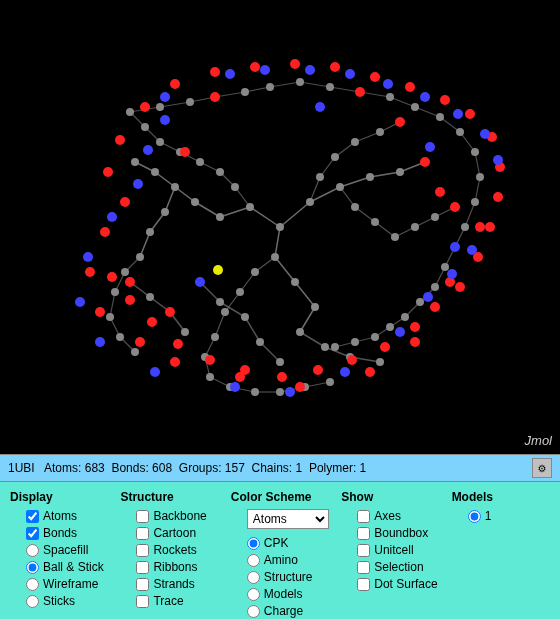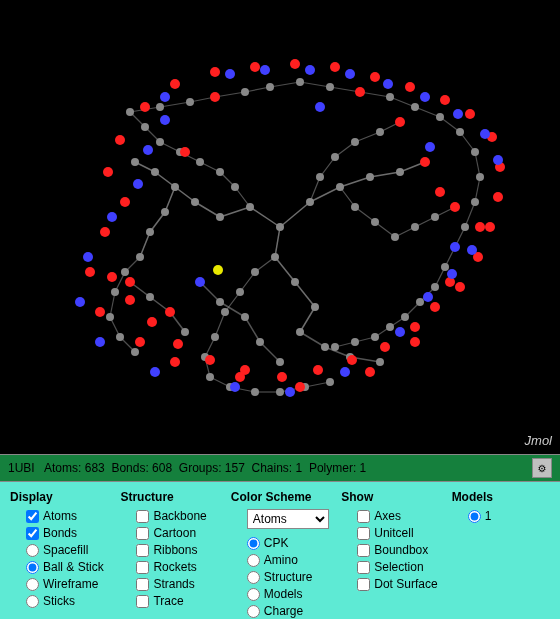--- a/index.html
+++ b/index.html
@@ -21,21 +21,21 @@
     .jmol-label {
       position: absolute;
       bottom: 6px;
       right: 8px;
       color: #ccc;
       font-size: 13px;
       font-style: italic;
     }
 
     .status-bar {
-      background: #15803d;
+      background: #7dd3fc;
       border-top: 1px solid #888;
       border-bottom: 1px solid #888;
       padding: 3px 8px;
       display: flex;
       align-items: center;
       justify-content: space-between;
       font-size: 12px;
     }
 
     .status-text {
@@ -435,26 +435,26 @@
     <div class="group-title">Structure</div>
     <div class="control-item">
       <input type="checkbox" id="cb-backbone" style="">
       <label for="cb-backbone">Backbone</label>
     </div>
     <div class="control-item">
       <input type="checkbox" id="cb-cartoon" style="">
       <label for="cb-cartoon">Cartoon</label>
     </div>
     <div class="control-item">
+      <input type="checkbox" id="cb-rockets" style="">
+      <label for="cb-rockets">Rockets</label>
+    </div>
+    <div class="control-item">
       <input type="checkbox" id="cb-ribbons" style="">
       <label for="cb-ribbons">Ribbons</label>
-    </div>
-    <div class="control-item">
-      <input type="checkbox" id="cb-rockets" style="">
-      <label for="cb-rockets">Rockets</label>
     </div>
     <div class="control-item">
       <input type="checkbox" id="cb-strands" style="">
       <label for="cb-strands">Strands</label>
     </div>
     <div class="control-item">
       <input type="checkbox" id="cb-trace" style="">
       <label for="cb-trace">Trace</label>
     </div>
   </div>
@@ -493,28 +493,28 @@
     </div>
   </div>
 
   <div class="control-group">
     <div class="group-title">Show</div>
     <div class="control-item">
       <input type="checkbox" id="cb-axes" style="">
       <label for="cb-axes">Axes</label>
     </div>
     <div class="control-item">
+      <input type="checkbox" id="cb-boundbox" style="">
+      <label for="cb-boundbox">Boundbox</label>
+    </div>
+    <div class="control-item">
       <input type="checkbox" id="cb-unitcell" style="">
       <label for="cb-unitcell">Unitcell</label>
     </div>
     <div class="control-item">
-      <input type="checkbox" id="cb-boundbox" style="">
-      <label for="cb-boundbox">Boundbox</label>
-    </div>
-    <div class="control-item">
       <input type="checkbox" id="cb-selection" style="">
       <label for="cb-selection">Selection</label>
     </div>
     <div class="control-item">
       <input type="checkbox" id="cb-dotsurface" style="">
       <label for="cb-dotsurface">Dot Surface</label>
     </div>
   </div>
 
   <div class="control-group">

